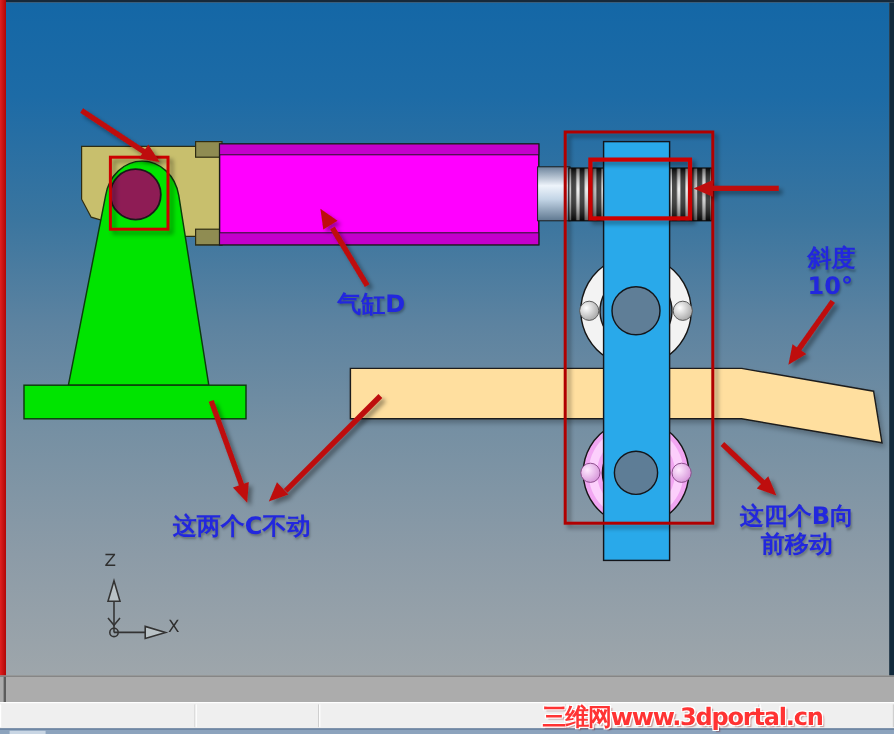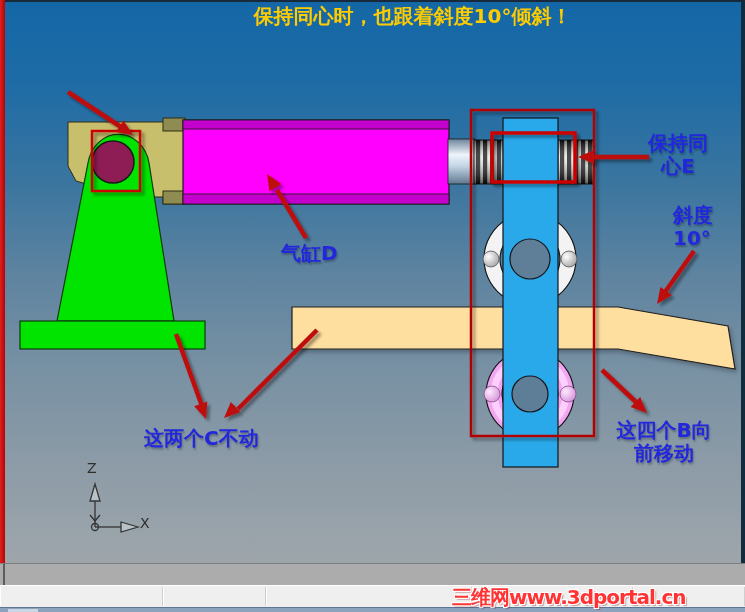--- a/index.html
+++ b/index.html
@@ -166,25 +166,22 @@
       <line x1="176" y1="334" x2="202" y2="406"></line>
       <polygon points="206,419 194.1,406.2 207.3,401.6" stroke="none"></polygon>
       <line x1="317" y1="330" x2="238" y2="409"></line>
       <polygon points="224,418 230.8,401.9 240.4,412.1" stroke="none"></polygon>
       <line x1="602" y1="370" x2="637" y2="403"></line>
       <polygon points="647,413 630.6,407.0 640.2,396.9" stroke="none"></polygon>
     </g>
   </svg>
 
   <div class="question">
-    <div>保持同心时，也跟着斜度10°倾斜！</div>
   </div>
   <div class="blue-label lbl-cyl">气缸D</div>
-  <div class="blue-label lbl-e">保持同
-心E</div>
   <div class="blue-label lbl-slope">斜度10°</div>
   <div class="blue-label lbl-b">这四个B向
 前移动</div>
   <div class="blue-label lbl-c">这两个C不动</div>
   <div class="axis-label axis-z">Z</div>
   <div class="axis-label axis-x">X</div>
 
   <div class="gray-panel">
     <div class="gray-panel-notch"></div>
   </div>

